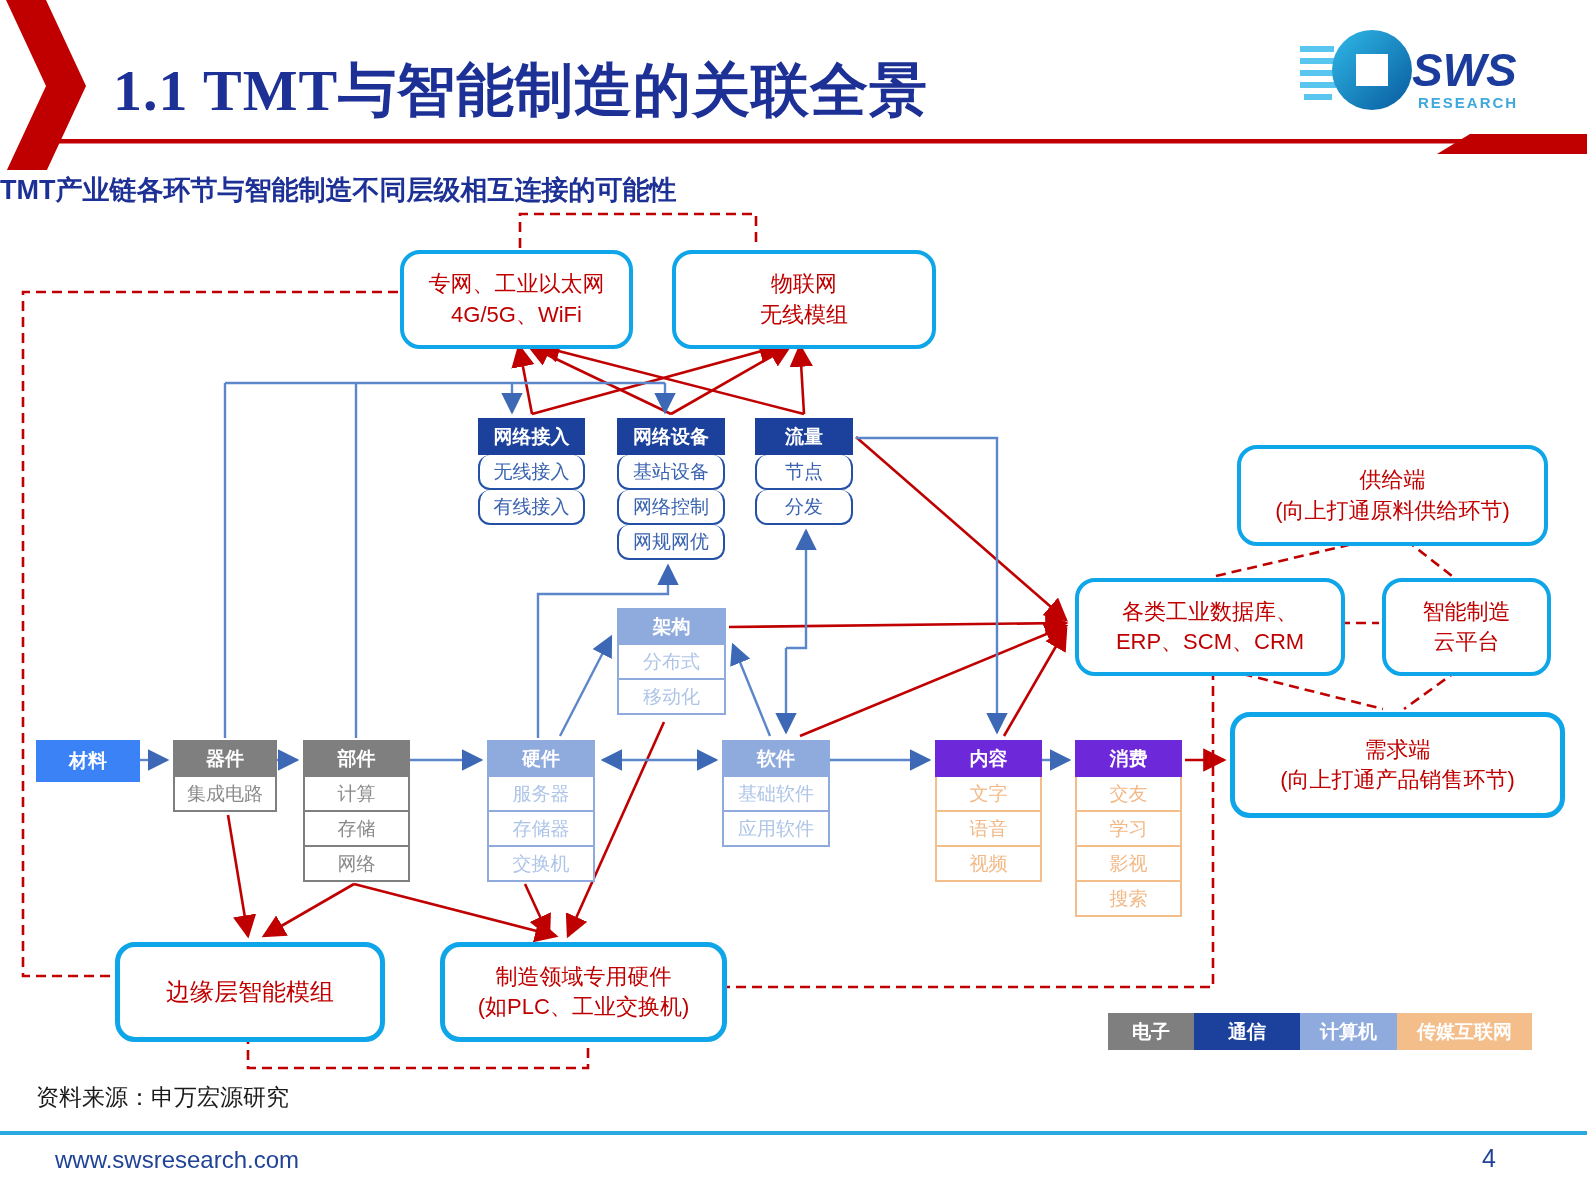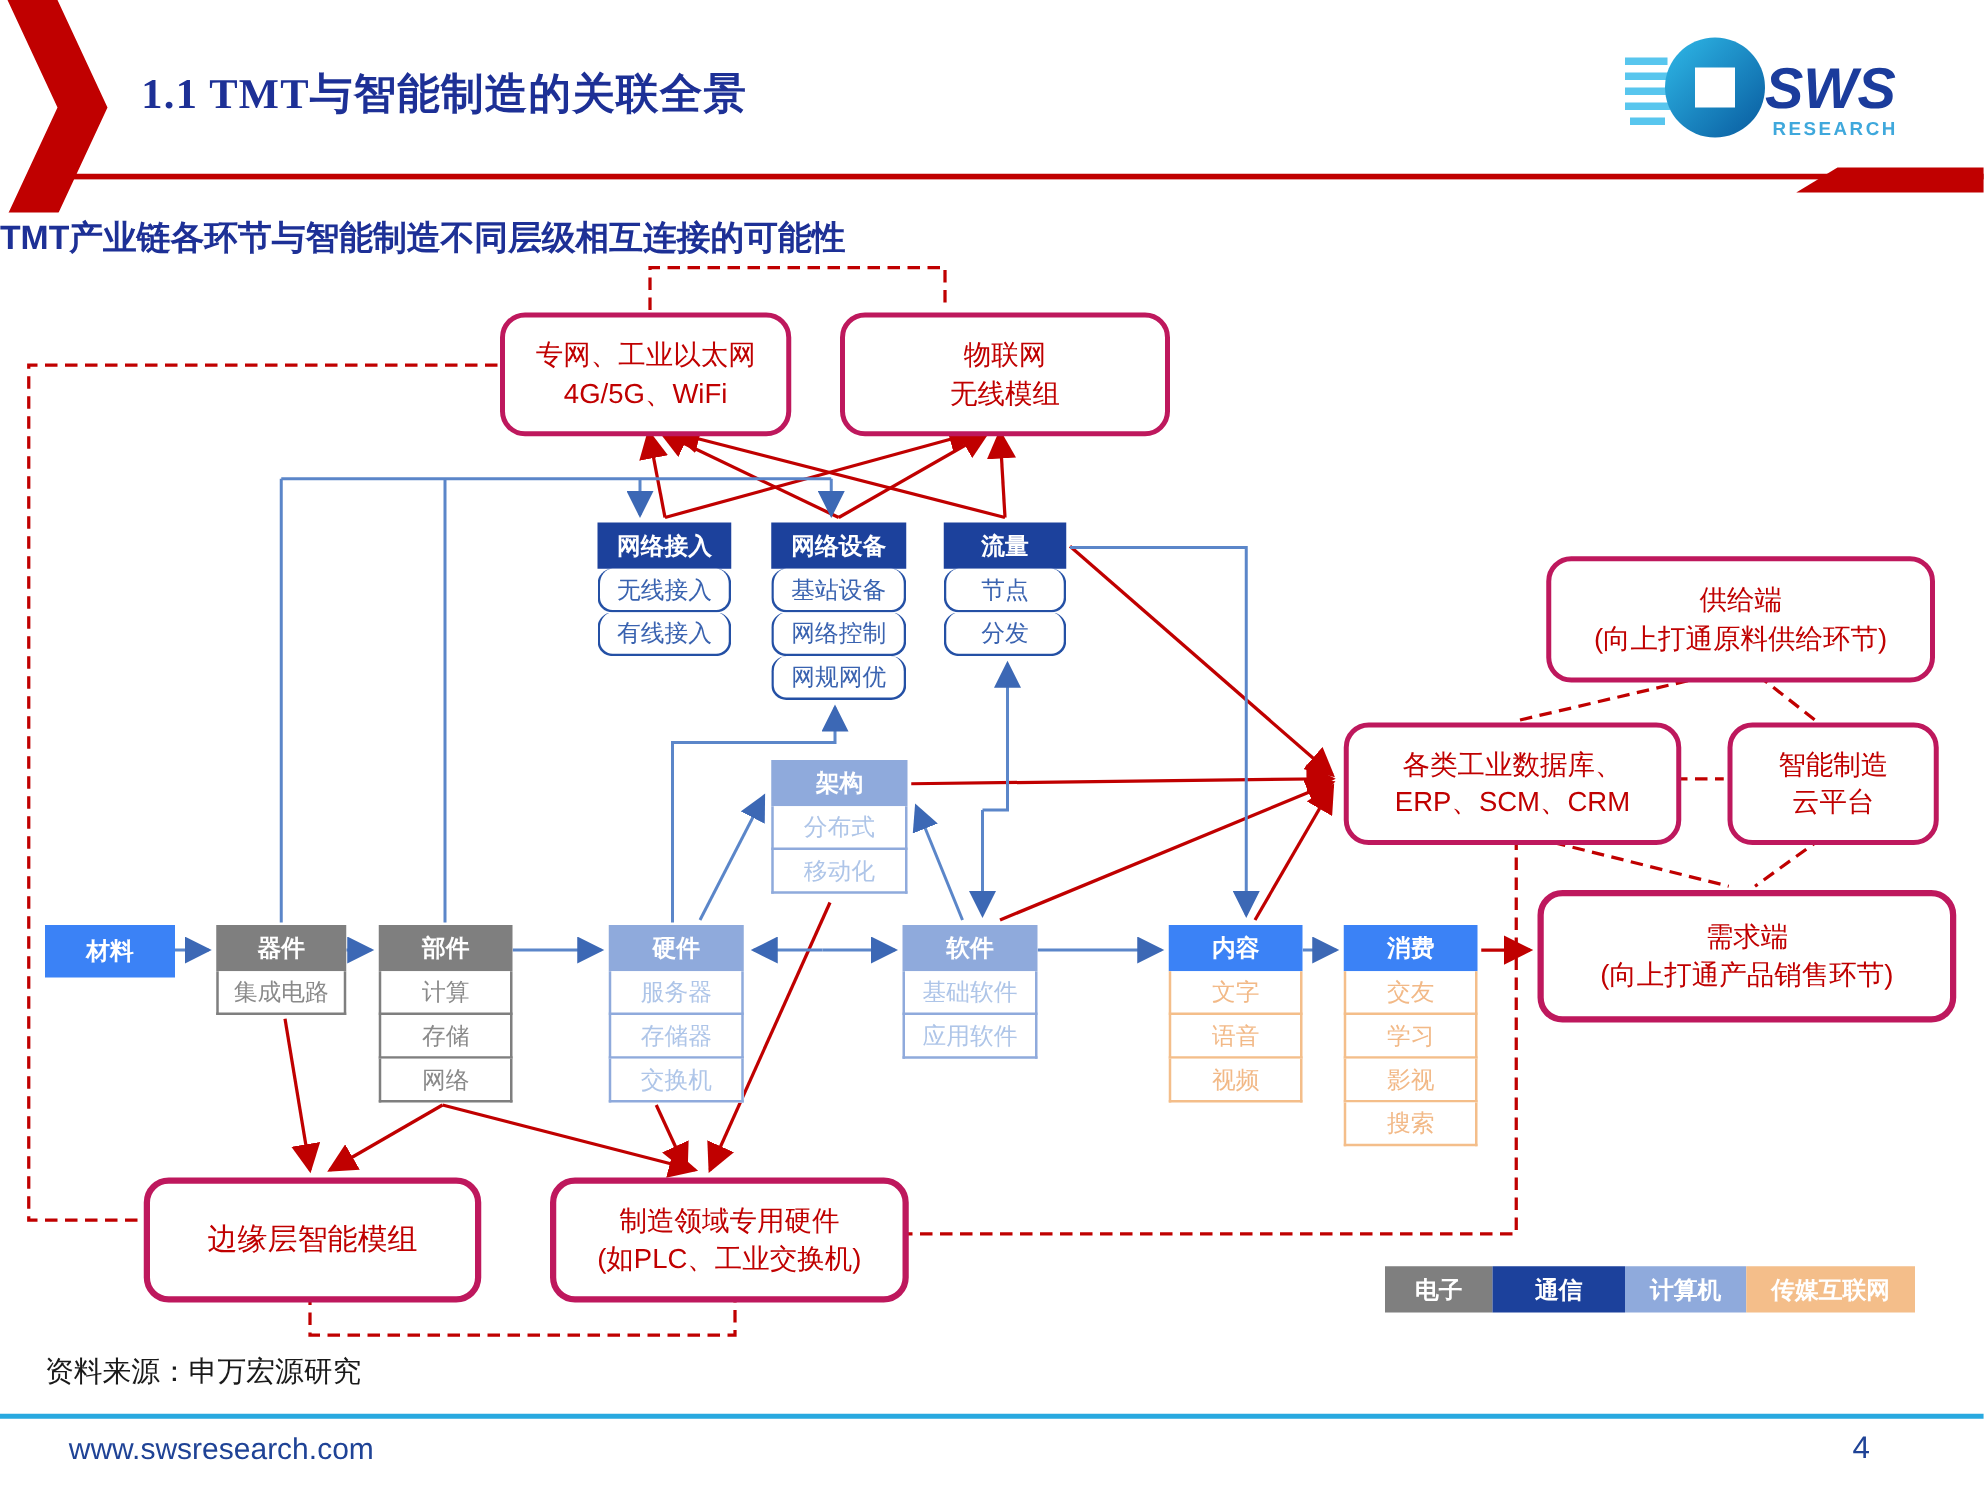--- a/index.html
+++ b/index.html
@@ -1,43 +1,43 @@
 <!DOCTYPE html>
 <html><head>
 <meta charset="utf-8">
 <style>
   html,body{margin:0;padding:0;}
   body{width:1587px;height:1190px;position:relative;overflow:hidden;background:#fff;
        font-family:"Liberation Sans",sans-serif;}
   .abs{position:absolute;}
   
   #title{position:absolute;left:113px;top:52px;font-family:"Liberation Serif",serif;
-         font-weight:bold;font-size:34px;color:#1d3096;letter-spacing:1px;z-index:3;}
+         font-weight:bold;font-size:58px;color:#1d3096;letter-spacing:1px;z-index:3;}
   #subtitle{position:absolute;left:0;top:172px;width:1587px;
             font-size:27px;font-weight:bold;color:#1d3096;z-index:3;}
   
   #logo{position:absolute;right:52px;top:20px;z-index:4;}
   
   #wires{position:absolute;left:0;top:0;z-index:1;}
   .tbl{position:absolute;background:#fff;z-index:2;}
   .th{height:37px;display:flex;align-items:center;justify-content:center;
       color:#fff;font-weight:bold;font-size:19px;}
   .tr{height:33px;display:flex;align-items:center;justify-content:center;
       font-size:19px;background:#fff;border:2px solid;border-top:none;}
   .t-comm  .th{background:#1c419c;}
   .t-comm  .tr{color:#3a63b0;border-color:#2450a5;border-radius:12px;}
   .t-comp  .th{background:#8FAADC;}
   .t-comp  .tr{color:#aec5e8;border-color:#8FAADC;}
   .t-elec  .th{background:#7F7F7F;}
   .t-elec  .tr{color:#8a8a8a;border-color:#7F7F7F;}
-  .t-media .th{background:#3b82f6;}
+  .t-media .th{background:#6d28d9;}
   .t-media .tr{color:#f2b987;border-color:#F4BE8A;}
   .solidbox{position:absolute;background:#3b82f6;color:#fff;font-weight:bold;font-size:19px;
             display:flex;align-items:center;justify-content:center;z-index:2;}
-  .rbox{position:absolute;background:#fff;border:4px solid #be185d;border-radius:20px;
+  .rbox{position:absolute;background:#fff;border:4px solid #0ea5e9;border-radius:20px;
         color:#C00000;display:flex;flex-direction:column;align-items:center;justify-content:center;
         font-size:22px;line-height:1.38;z-index:2;text-align:center;}
   .legend{position:absolute;height:37px;display:flex;align-items:center;justify-content:center;
           color:#fff;font-weight:bold;font-size:19px;z-index:2;}
   
   #source{position:absolute;left:36px;top:1082px;font-size:23px;color:#1a1a1a;z-index:3;}
   #footline{position:absolute;left:0;top:1131px;width:1587px;height:4px;background:#29A9E0;z-index:3;}
   #website{position:absolute;left:55px;top:1146px;font-size:24px;color:#1F4396;z-index:3;}
   #pagenum{position:absolute;left:1482px;top:1144px;font-size:25px;color:#1F4396;z-index:3;}
 </style>

